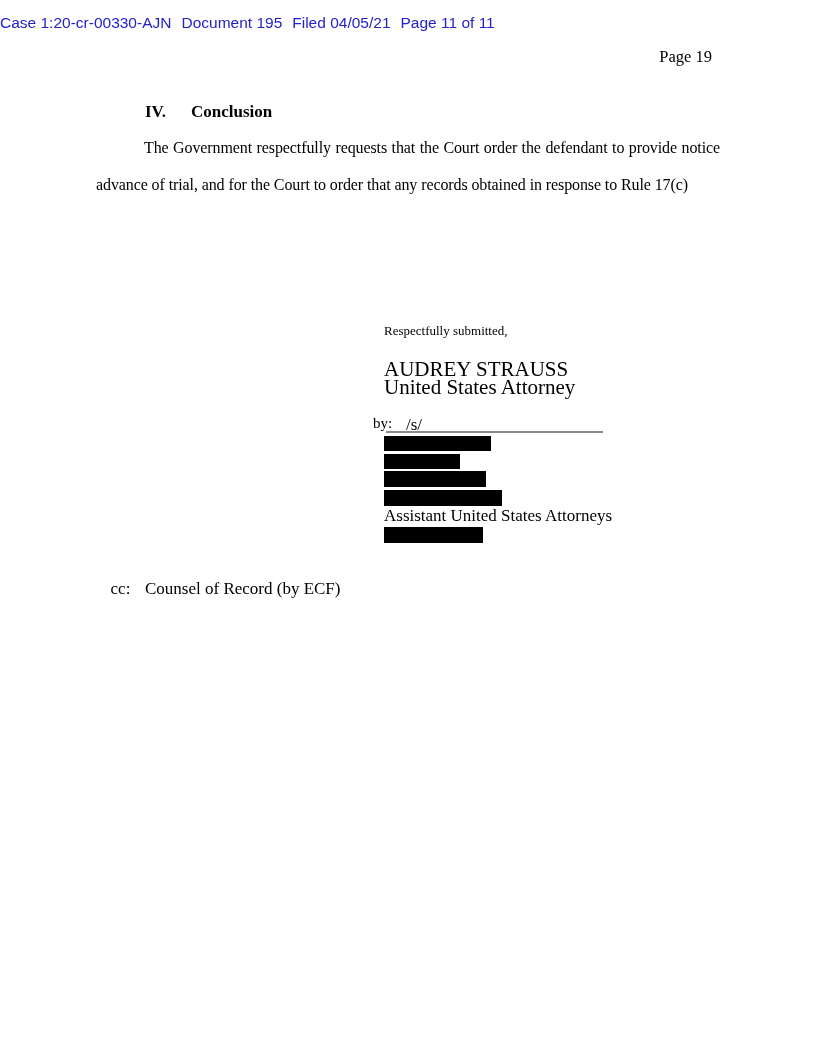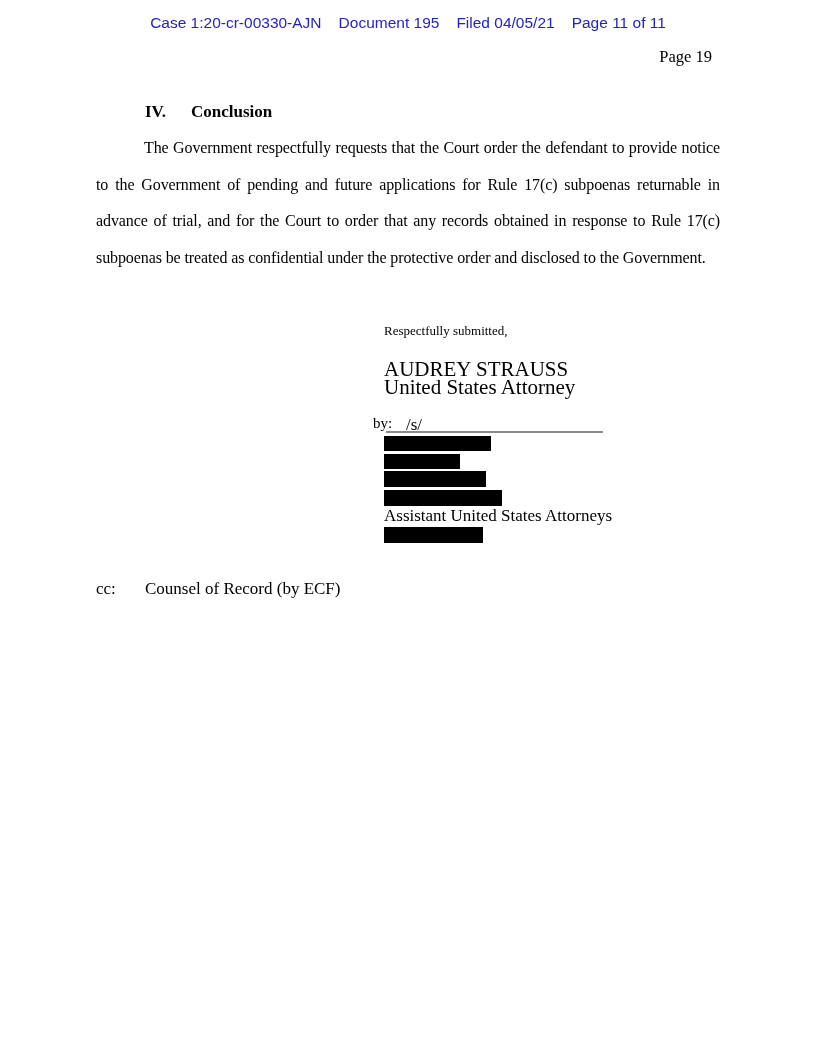--- a/index.html
+++ b/index.html
@@ -20,22 +20,21 @@
     color: var(--text);
     overflow: hidden;
   }
   
   .stamp {
     position: absolute;
     top: 14px;
     left: 0;
     right: 0;
     display: flex;
-    justify-content: center;
-    gap: 17px;
+    gap: 10px;
     font-family: "Liberation Sans", sans-serif;
     font-size: 15.5px;
     color: var(--stamp-blue);
     white-space: nowrap;
   }
   
   .page-number {
     position: absolute;
     top: 47px;
     right: 104px;
@@ -126,20 +125,21 @@
     top: 527px;
     background: var(--redaction);
   }
   
   .cc-line {
     position: absolute;
     left: 96px;
     top: 579px;
     font-size: 17px;
     white-space: nowrap;
+    text-align: center;
   }
   .cc-label { display: inline-block; width: 49px; }
 </style>
 </head>
 <body>
 
 <div class="page">
 
   <div class="stamp">
     <span>Case 1:20-cr-00330-AJN</span>
@@ -149,23 +149,21 @@
   </div>
 
   <div class="page-number">Page 19</div>
 
   <div class="heading">
     <span class="heading-num">IV.</span><span>Conclusion</span>
   </div>
 
   <div class="body-paragraph">
       <div class="body-line">The Government respectfully requests that the Court order the defendant to provide notice</div>
-      <div class="body-line">to the Government of pending and future applications for Rule 17(c) subpoenas returnable in</div>
       <div class="body-line">advance of trial, and for the Court to order that any records obtained in response to Rule 17(c)</div>
-      <div class="body-line">subpoenas be treated as confidential under the protective order and disclosed to the Government.</div>
     </div>
 
   <div class="sig-closing">Respectfully submitted,</div>
 
   <div class="sig-name-block">
     <div>AUDREY STRAUSS</div>
     <div>United States Attorney</div>
   </div>
 
   <div class="by-label">by:</div>

